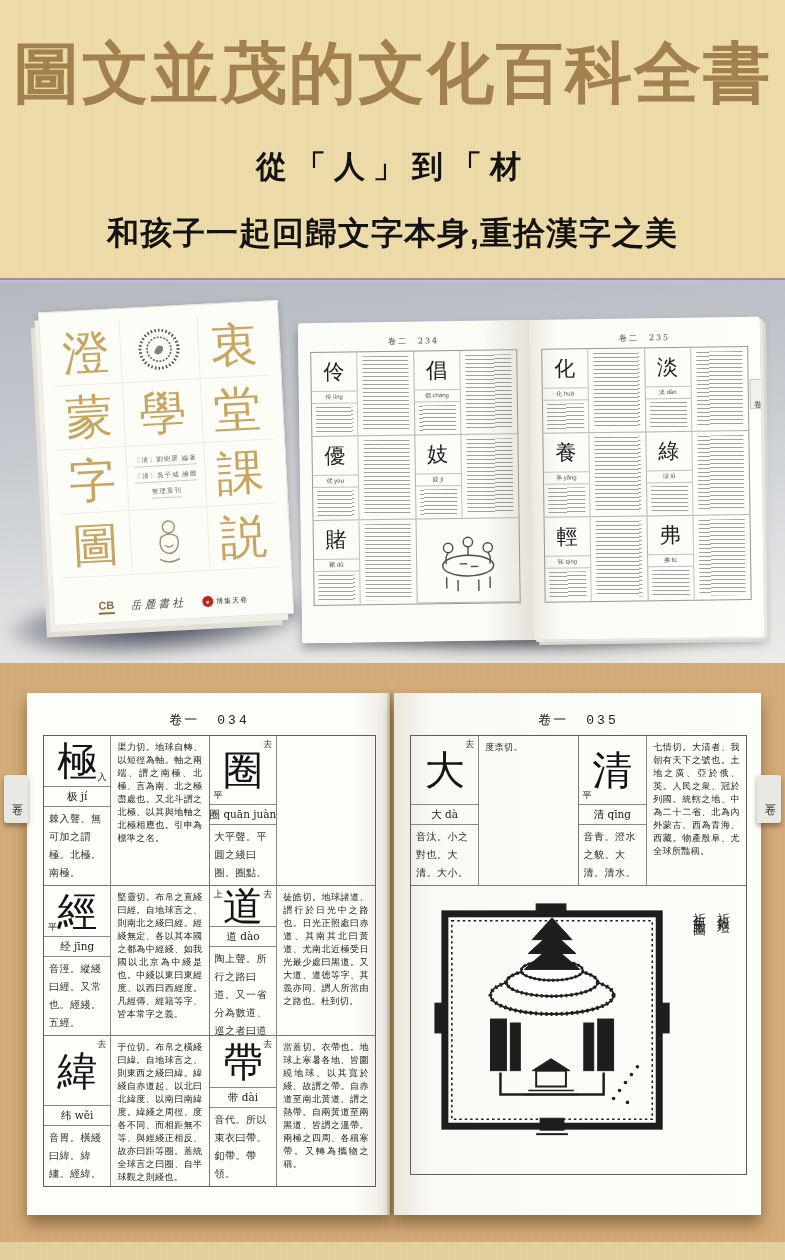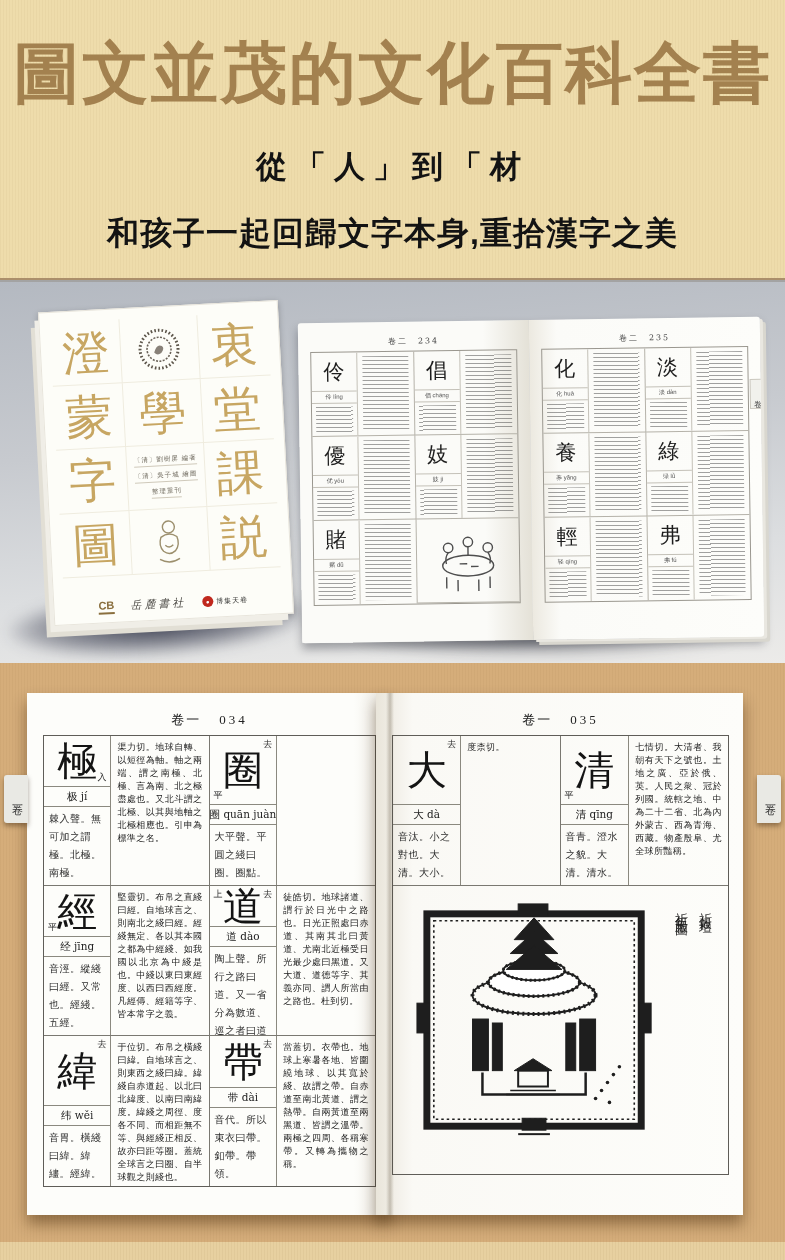--- a/index.html
+++ b/index.html
@@ -1,17 +1,17 @@
 <!DOCTYPE html>
 <html><head>
 <meta charset="utf-8">
 <style>
   * { margin:0; padding:0; box-sizing:border-box; }
   body { font-family:"Liberation Sans", sans-serif; background:#fff; }
-  .canvas { position:relative; width:785px; height:1260px; overflow:hidden; background:#a3a3a3; }
+  .canvas { position:relative; width:785px; height:1260px; overflow:hidden; background:#c4b5fd; }
 
   
   .hero { position:absolute; left:0; top:0; width:785px; height:280px;
     background:#eedcab;
     background-image:repeating-linear-gradient(90deg, rgba(150,120,70,.06) 0 1px, transparent 1px 3px);
     border-bottom:2px solid #ab8f6b; }
   .hero-title { position:absolute; top:28px; left:0; width:100%; text-align:center;
     font-size:67px; font-weight:600; letter-spacing:2px; color:#a3814f; white-space:nowrap; }
   .hero-sub { position:absolute; top:146px; left:0; width:100%; text-align:center;
     font-size:31px; font-weight:700; letter-spacing:8px; color:#131313; white-space:nowrap; }
@@ -71,22 +71,22 @@
     display:flex; align-items:center; justify-content:center; }
 
   
   .bottom { position:absolute; left:0; top:663px; width:785px; height:597px; background:#d5ad7a;
     background-image:repeating-linear-gradient(90deg, rgba(120,85,40,.05) 0 1px, transparent 1px 3px); }
   .bottom-strip { position:absolute; left:0; bottom:0; width:100%; height:18px; background:#e7d0a0;
     background-image:repeating-linear-gradient(90deg, rgba(150,120,70,.08) 0 1px, transparent 1px 3px); }
   .page { position:absolute; top:30px; height:522px; background:#fdfdfa; box-shadow:0 9px 14px rgba(55,28,0,.45);
     padding:12px 14px 0 16px; }
   .page-l { left:27px;  width:363px; background:linear-gradient(90deg,#fdfdfa 0%, #fdfdfa 90%, #ece9e0 100%); }
-  .page-r { left:376px; width:367px; background:linear-gradient(90deg,#e9e5da 0%, #faf9f5 10%, #fdfdfa 100%); }
-  .pg-header { text-align:center; font-family:Liberation Serif, serif; font-size:13px; color:#222; letter-spacing:2px; height:30px; padding-top:6px; }
+  .page-r { left:394px; width:367px; background:linear-gradient(90deg,#e9e5da 0%, #faf9f5 10%, #fdfdfa 100%); }
+  .pg-header { text-align:center; font-family:Liberation Mono, monospace; font-size:13px; color:#222; letter-spacing:2px; height:30px; padding-top:6px; }
   .pg-header .pgno { margin-left:18px; letter-spacing:3px; }
   .dict-table { border:1.5px solid #5f5d58; display:grid; grid-template-columns:1fr 1fr; }
   .entry { display:flex; height:150px; border-right:1px solid #7a7871; border-bottom:1px solid #7a7871; overflow:hidden; }
   .entry.col2 { border-right:none; }
   .entry.lastrow { border-bottom:none; }
   .e-charcol { width:41%; border-right:1px solid #8b897f; display:flex; flex-direction:column; }
   .e-charbox { position:relative; height:76px; display:flex; align-items:center; justify-content:center; }
   .bigchar { font-family:"DejaVu Serif", serif; font-size:40px; color:#141414; line-height:1; }
   .mark { position:absolute; font-size:9px; color:#2a2a2a; font-family:"DejaVu Serif", serif; }
   .mark.tl{ top:2px; left:4px; } .mark.tr{ top:2px; right:4px; }

